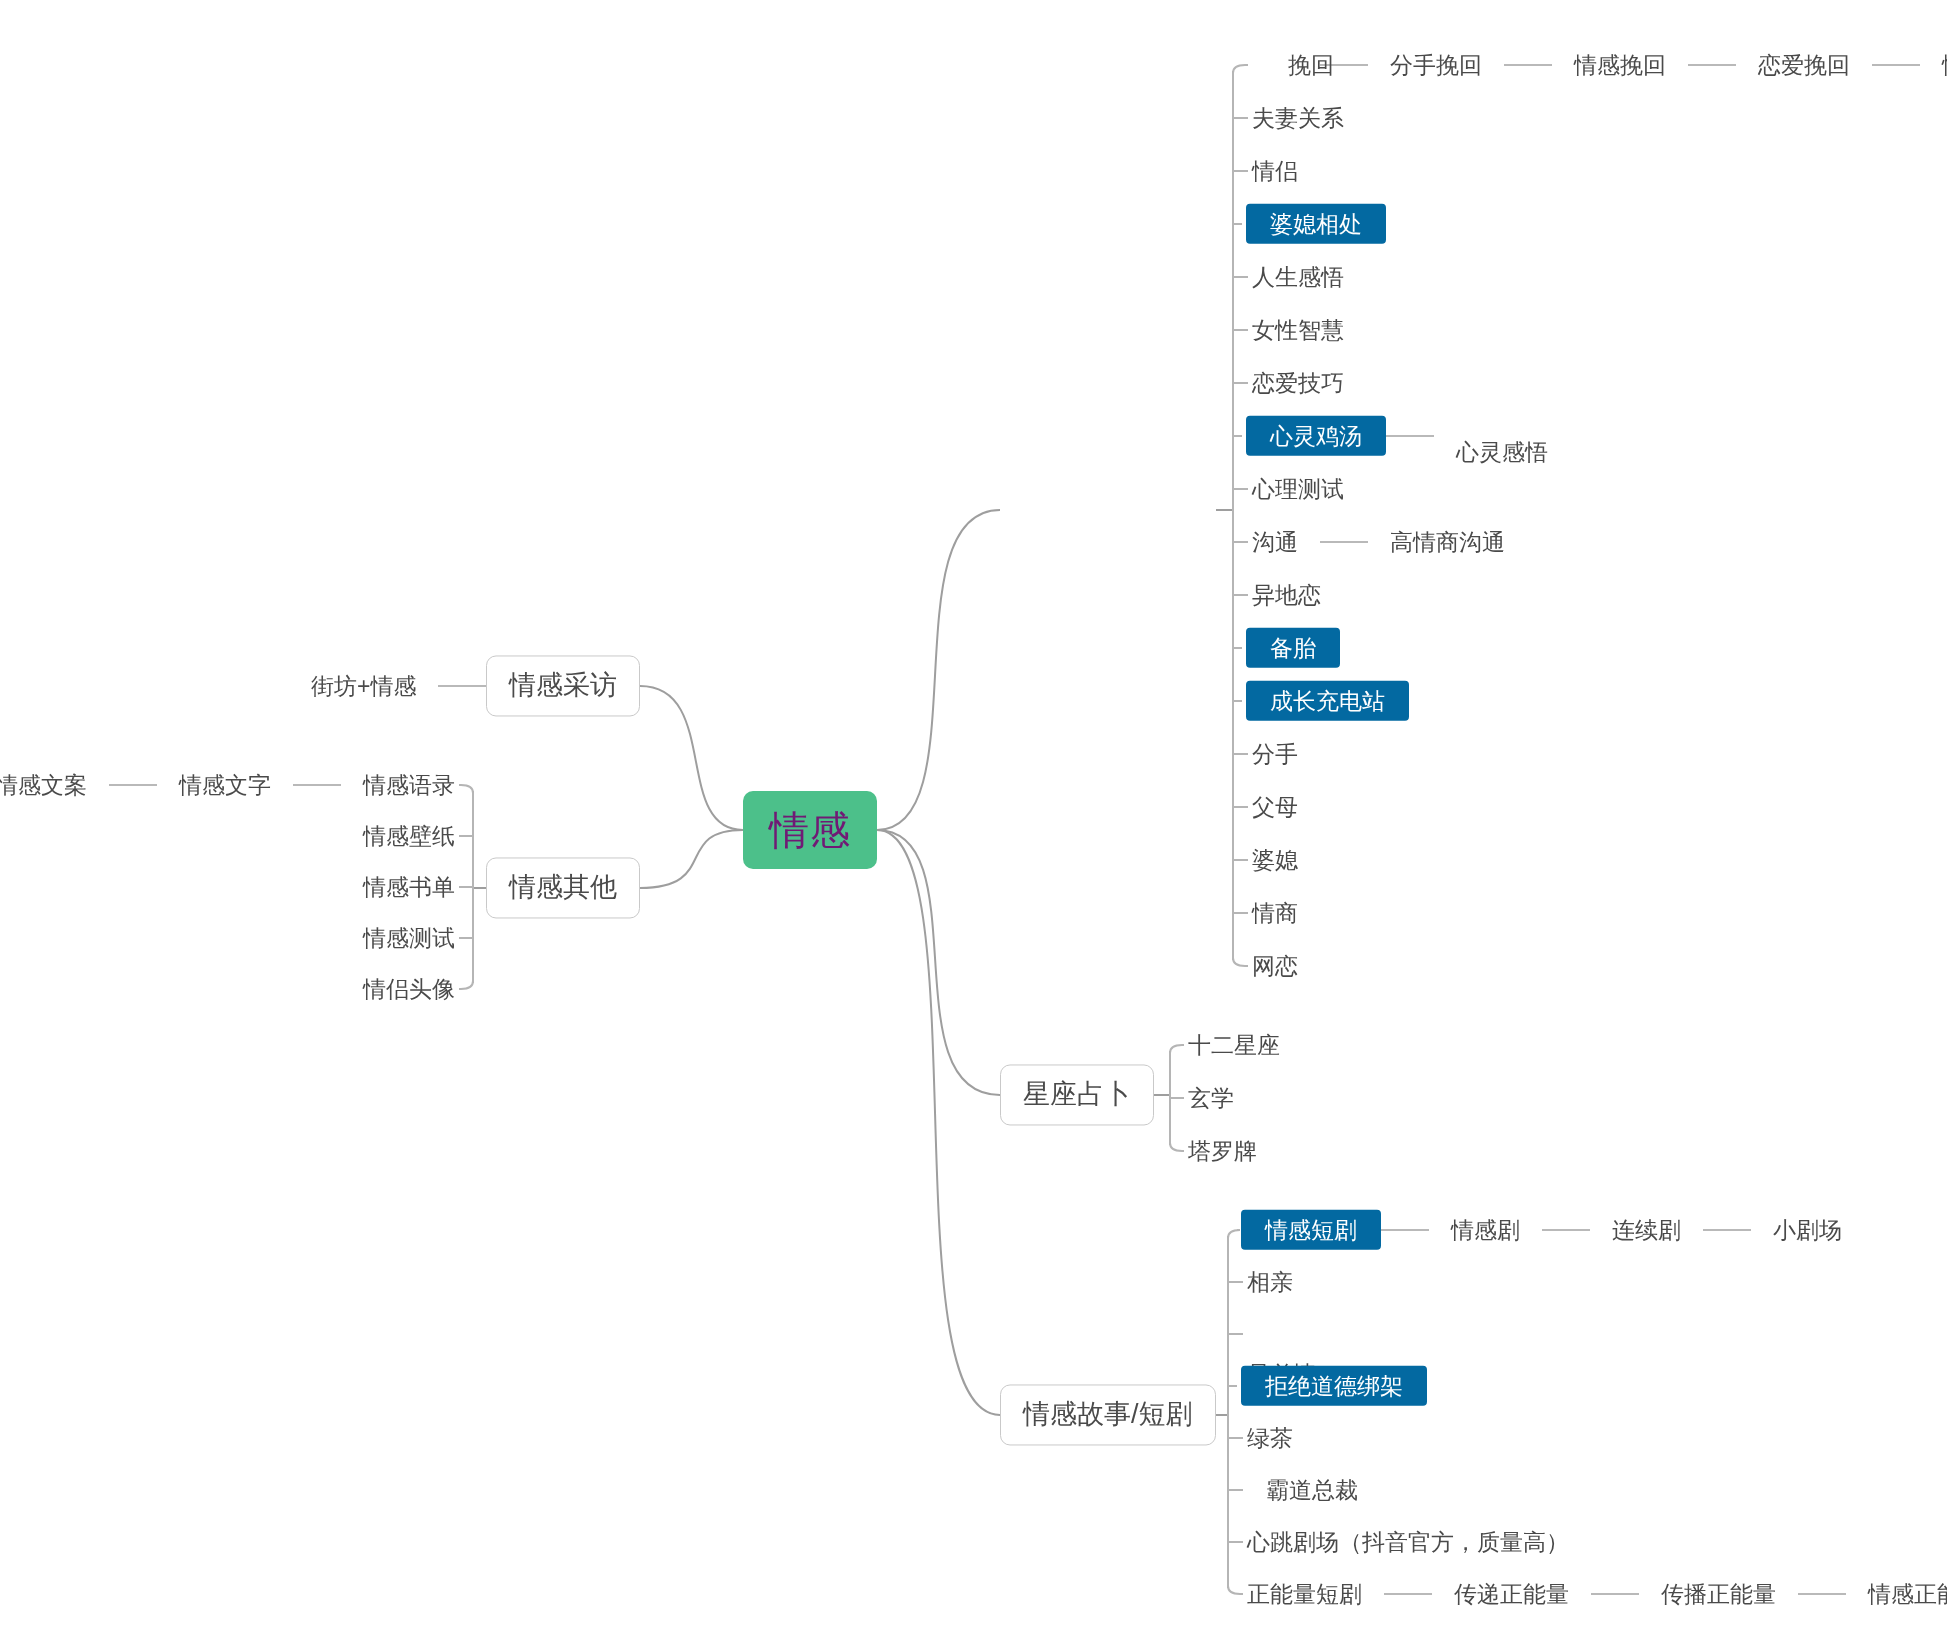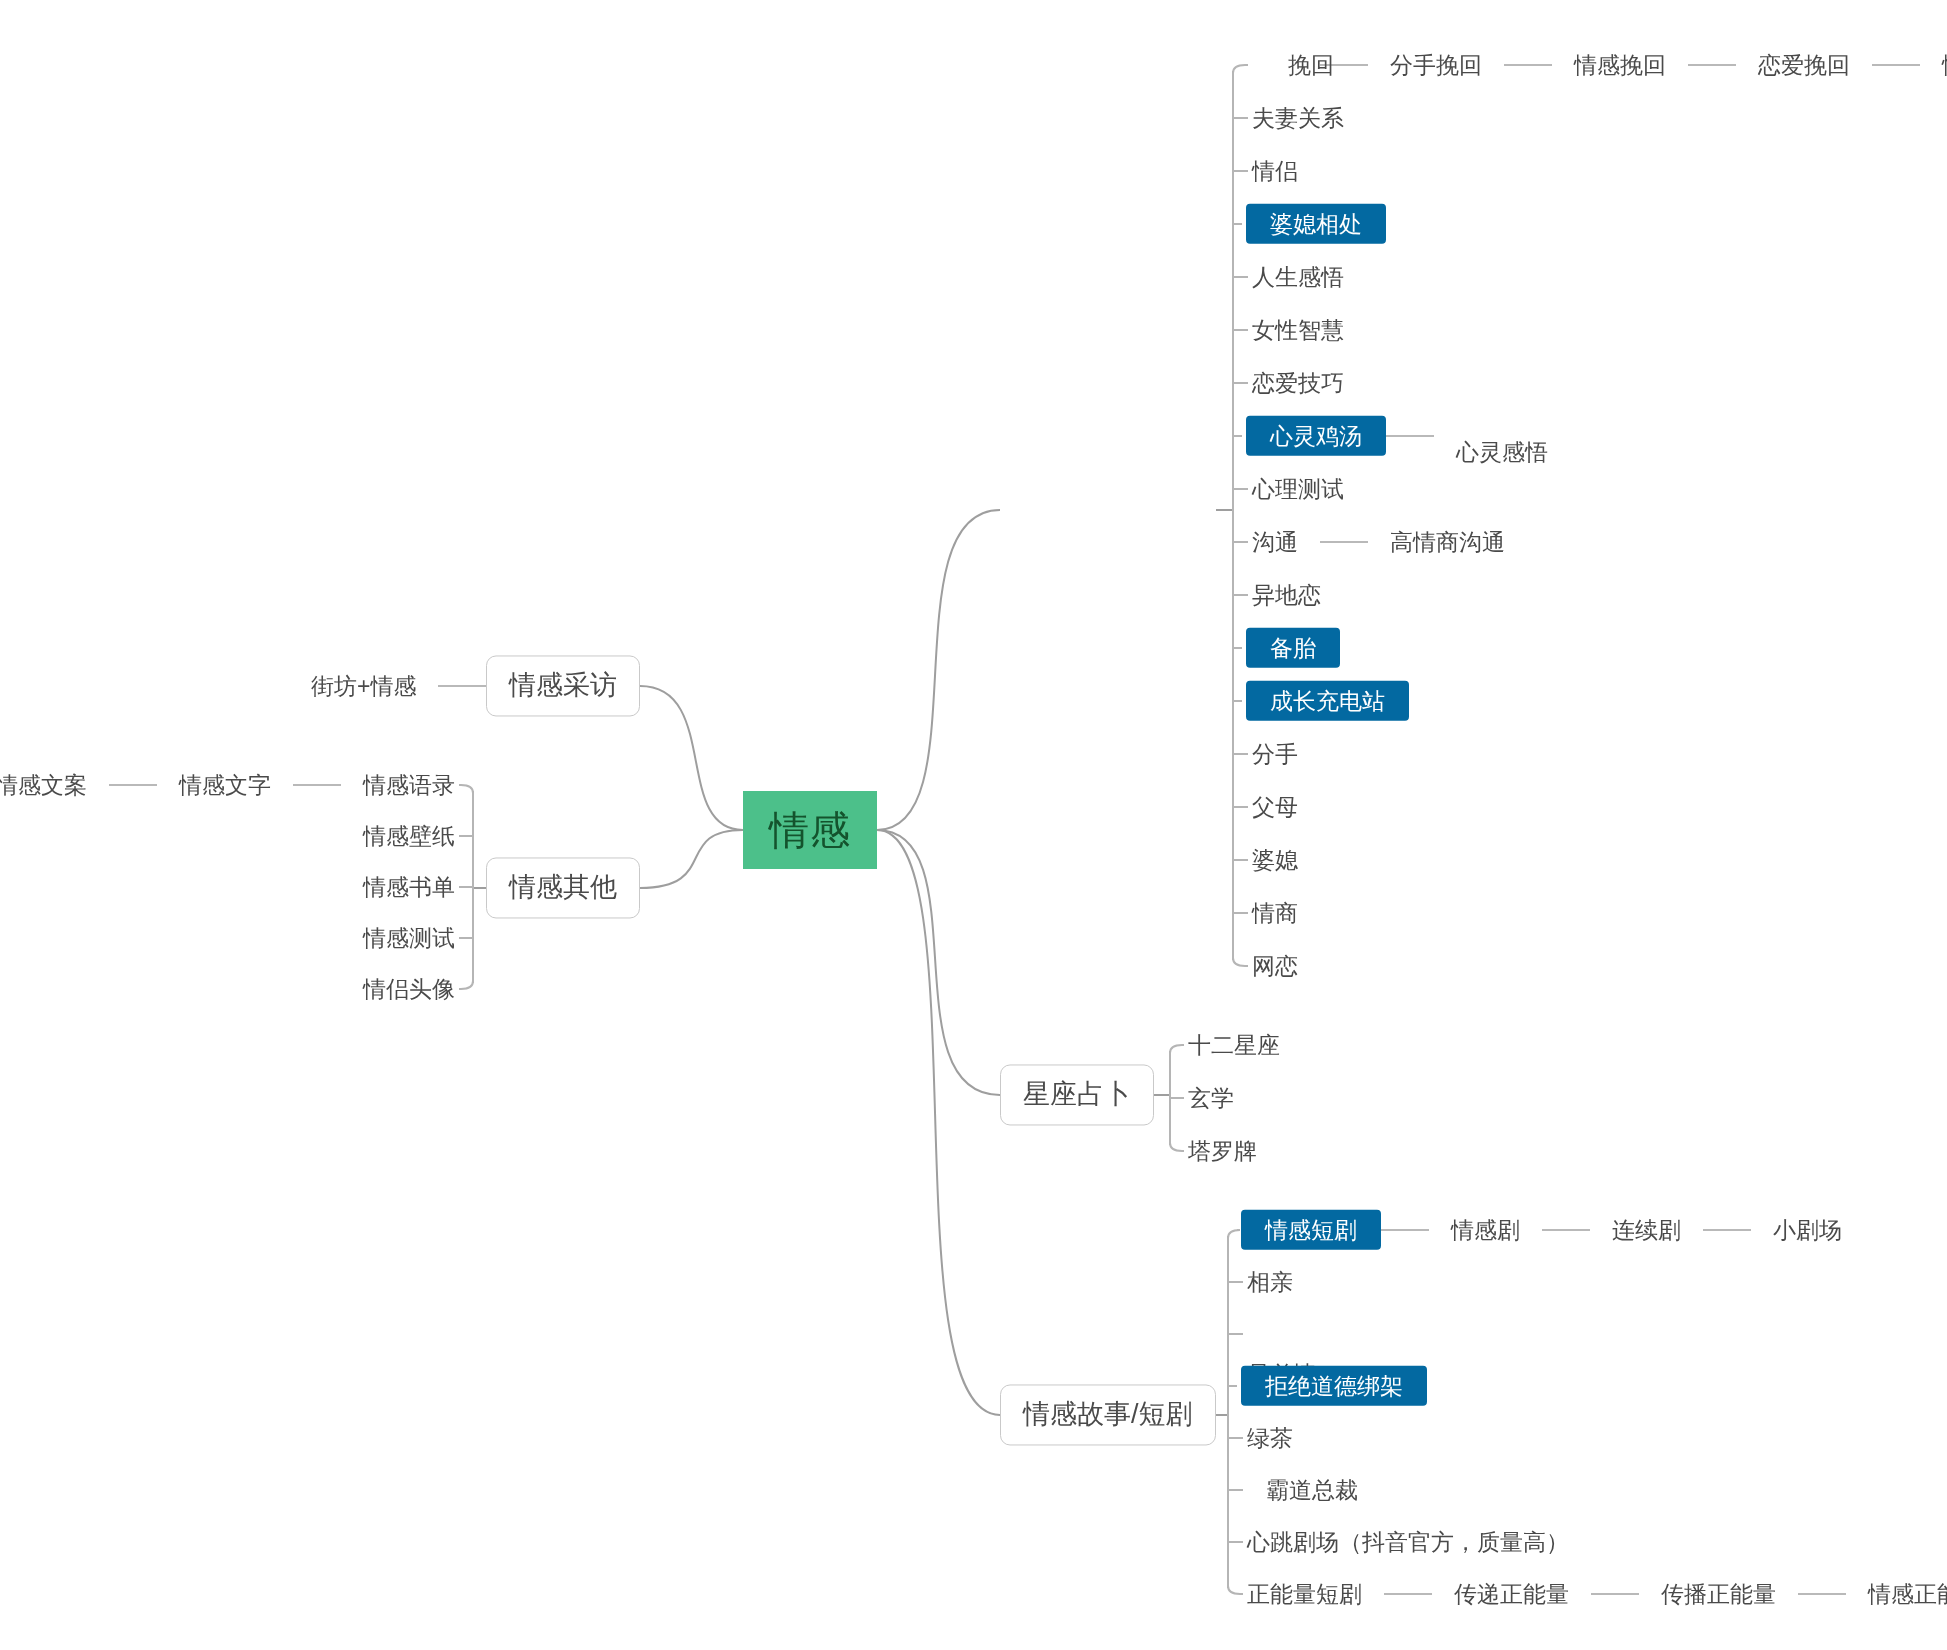--- a/index.html
+++ b/index.html
@@ -28,22 +28,22 @@
   }
   .node {
     position: absolute;
     white-space: nowrap;
     transform: translateY(-50%);
     line-height: 1.15;
   }
   
   .root {
     background: #4cc08a;
-    color: #14532d;
-    border-radius: 0;
+    color: #701a75;
+    border-radius: 10px;
     font-size: 40px;
     padding: 16px 26px;
     letter-spacing: 1px;
   }
   
   .branch {
     border: 1px solid #c9c9c9;
     border-radius: 10px;
     background: #ffffff;
     font-size: 27px;

